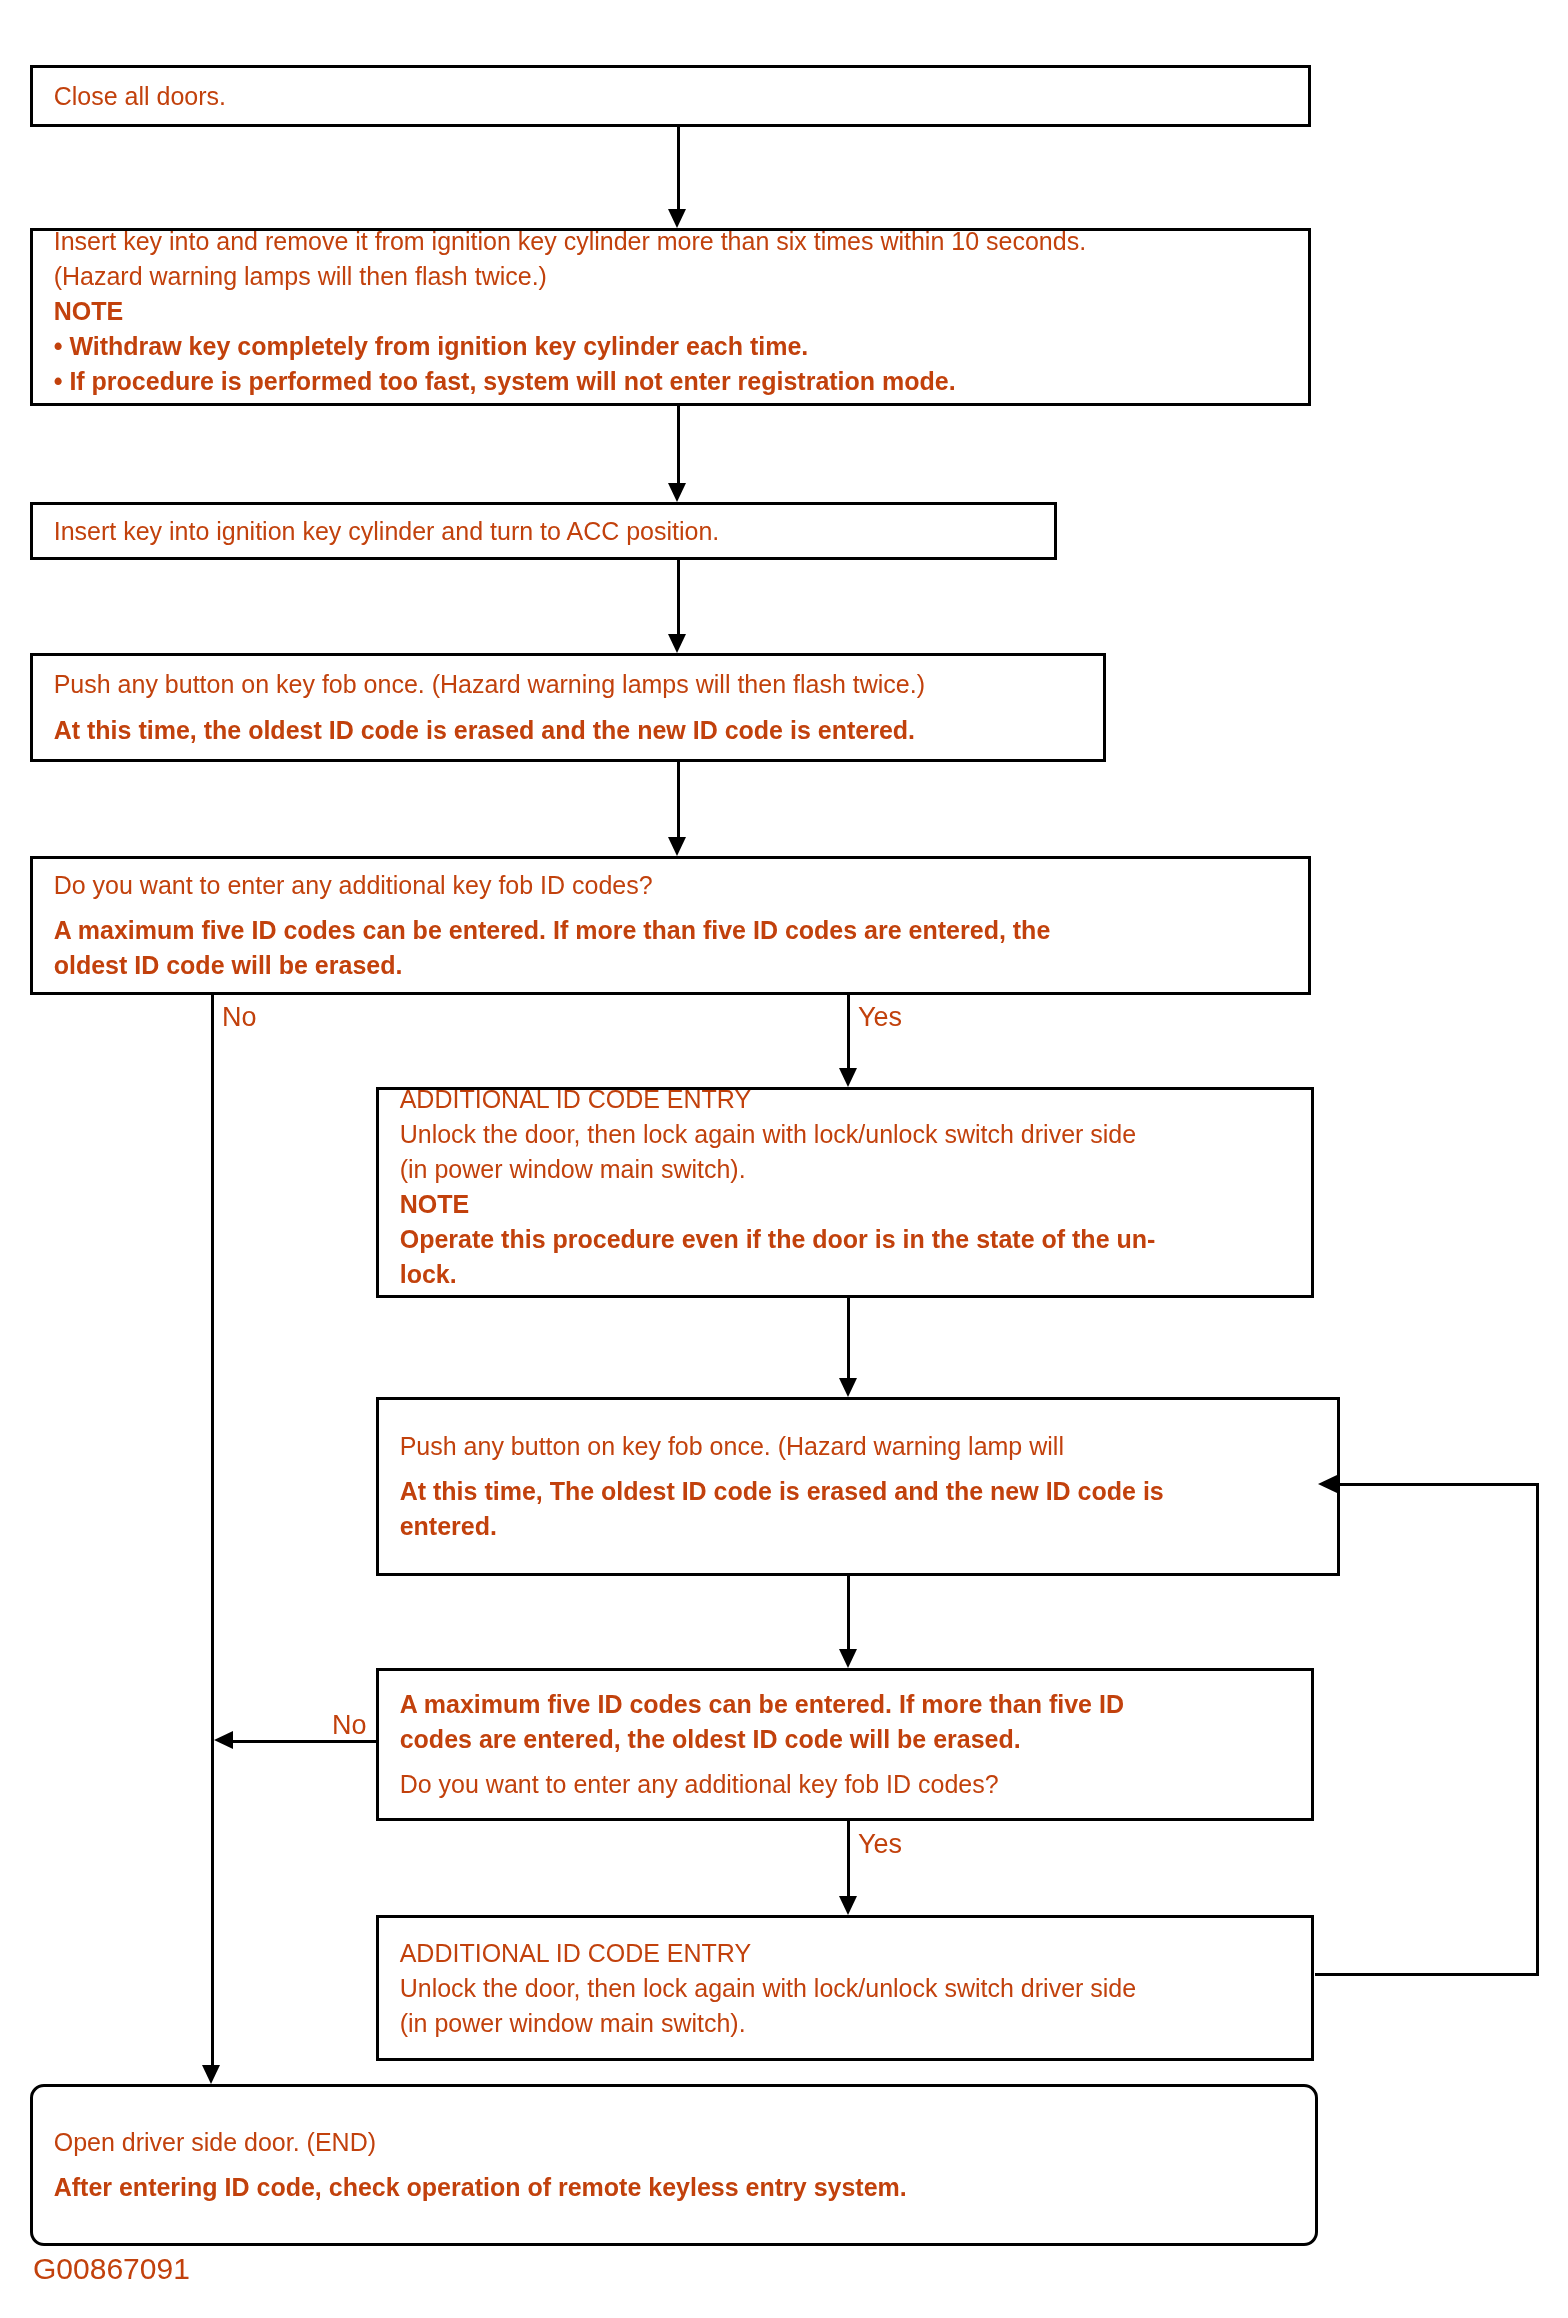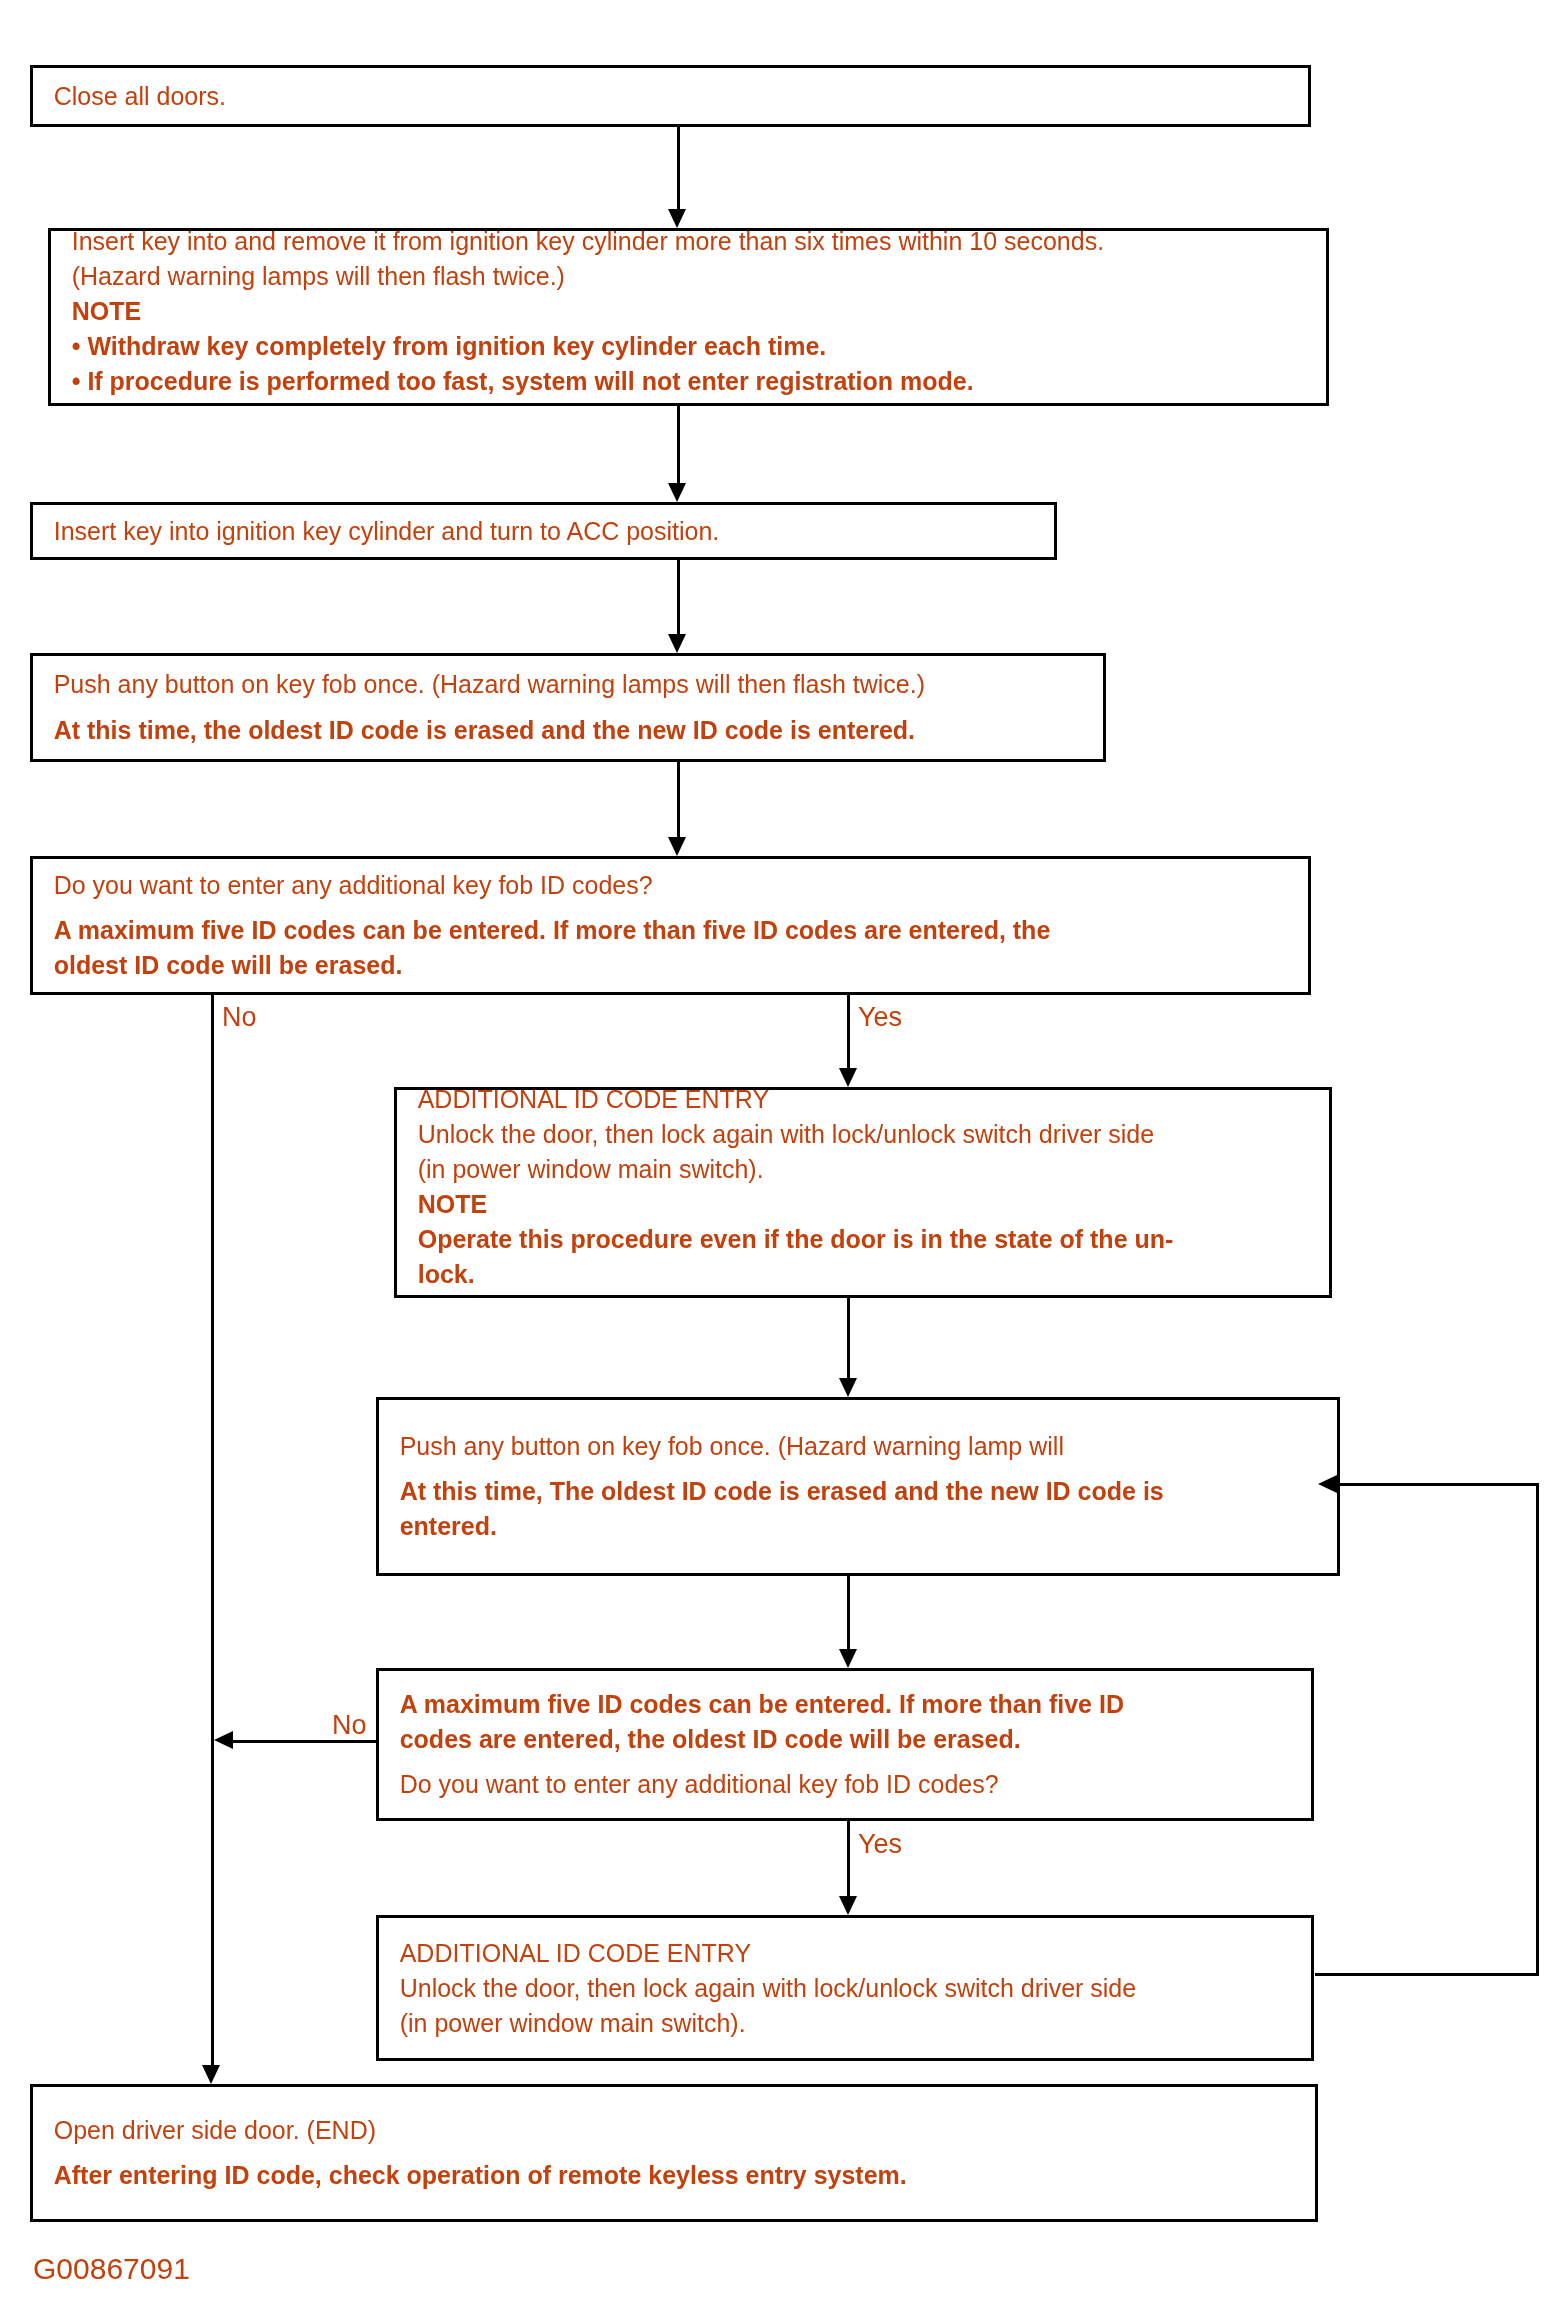--- a/index.html
+++ b/index.html
@@ -12,21 +12,21 @@
   }
   .box{
     position:absolute;
     box-sizing:border-box;
     border:3.4px solid #000;
     background:#fff;
     display:flex;flex-direction:column;justify-content:center;
     padding:5.2px 20.7px;
     font-size:25px;line-height:1.4;
   }
-  .tight{padding-top:1.7px;padding-bottom:13px;margin-left:18px;}
+  .tight{padding-top:1.7px;padding-bottom:13px;}
   .ln{white-space:nowrap;}
   .bd{font-weight:bold;}
   .gap{margin-top:10.3px;}
   .vline,.hline{position:absolute;background:#000;}
   .arr-down{
     position:absolute;width:0;height:0;
     border-left:9.5px solid transparent;
     border-right:9.5px solid transparent;
     border-top:19px solid #000;
   }
@@ -130,21 +130,21 @@
     <div class="ln">ADDITIONAL ID CODE ENTRY</div>
     <div class="ln">Unlock the door, then lock again with lock/unlock switch driver side</div>
     <div class="ln">(in power window main switch).</div>
   </div>
 
   <div class="hline" style="left:1315px;top:1973px;width:224px;height:2.6px;"></div>
   <div class="vline" style="left:1536px;top:1483px;width:2.6px;height:492px;"></div>
   <div class="hline" style="left:1334px;top:1483px;width:205px;height:2.6px;"></div>
   <div class="arr-left" style="left:1318px;top:1475px;"></div>
 
-  <div class="box" style="left:30px;top:2084px;width:1288px;height:138px;">
+  <div class="box" style="left:30px;top:2084px;width:1288px;height:162px;border-radius:14px;">
     <div class="ln">Open driver side door. (END)</div>
     <div class="ln bd gap">After entering ID code, check operation of remote keyless entry system.</div>
   </div>
 
   <div class="figcode" style="left:33px;top:2254px;">G00867091</div>
 
 </div>
 
 
 </body></html>

